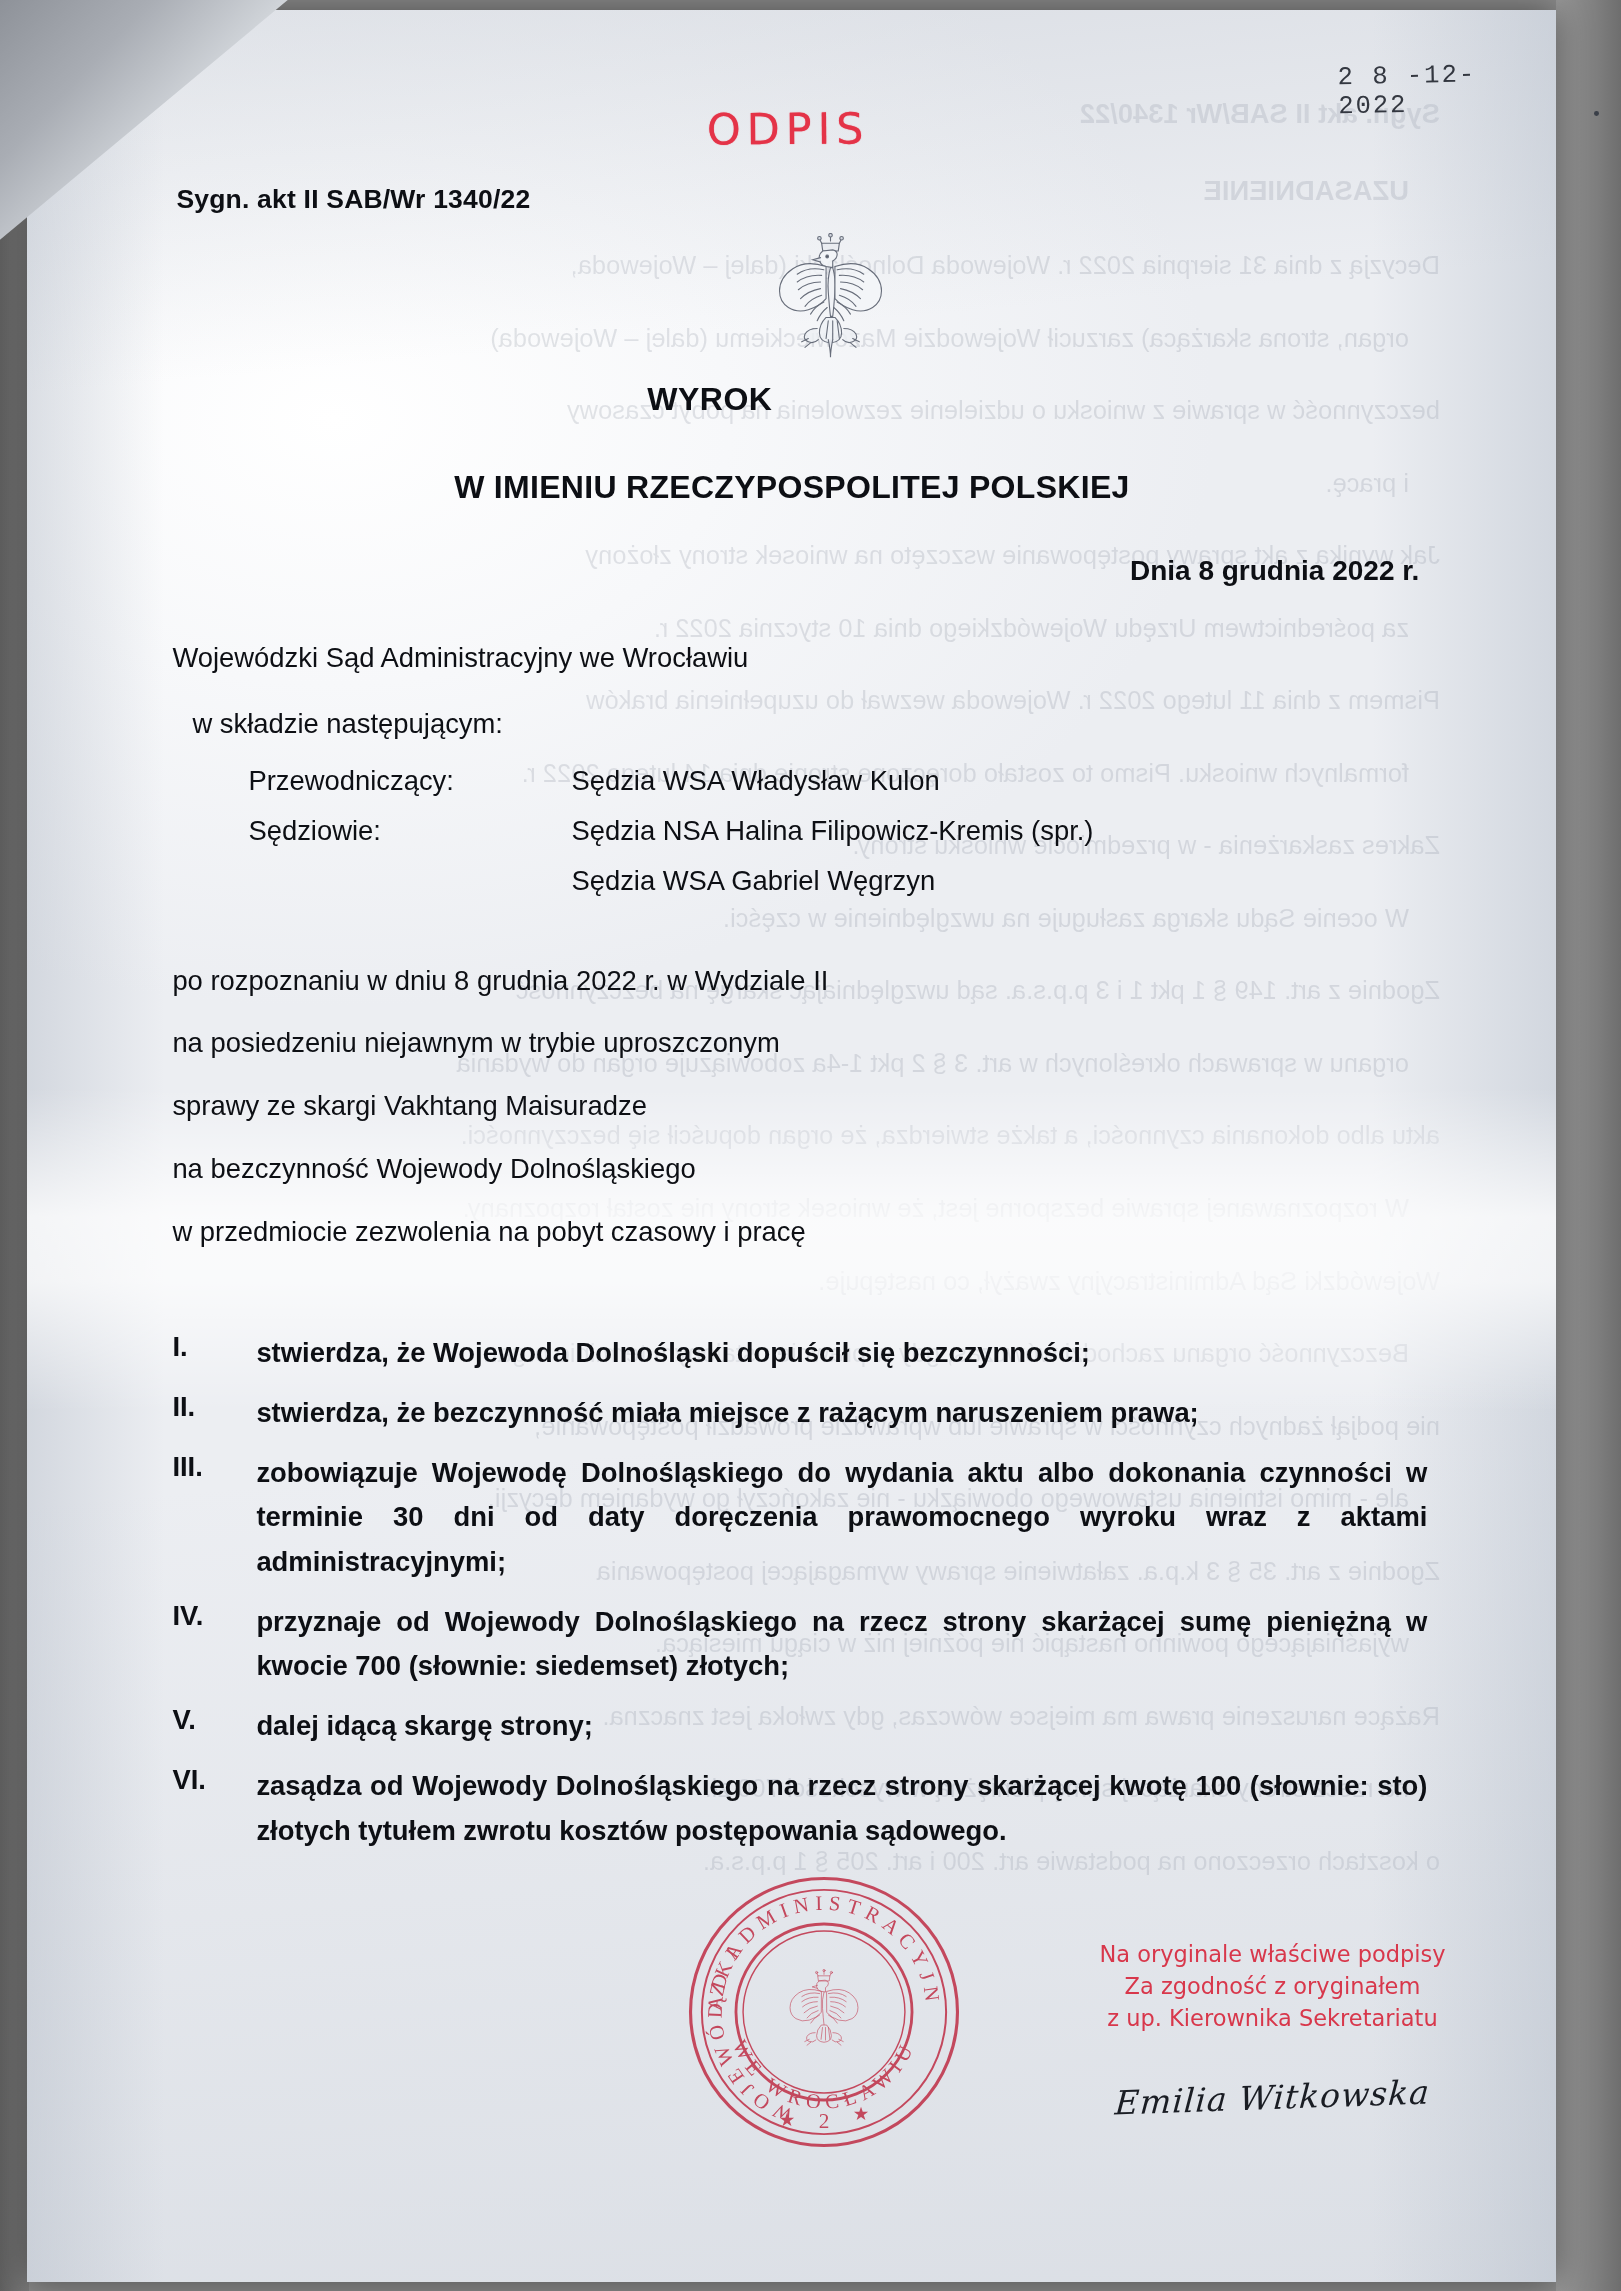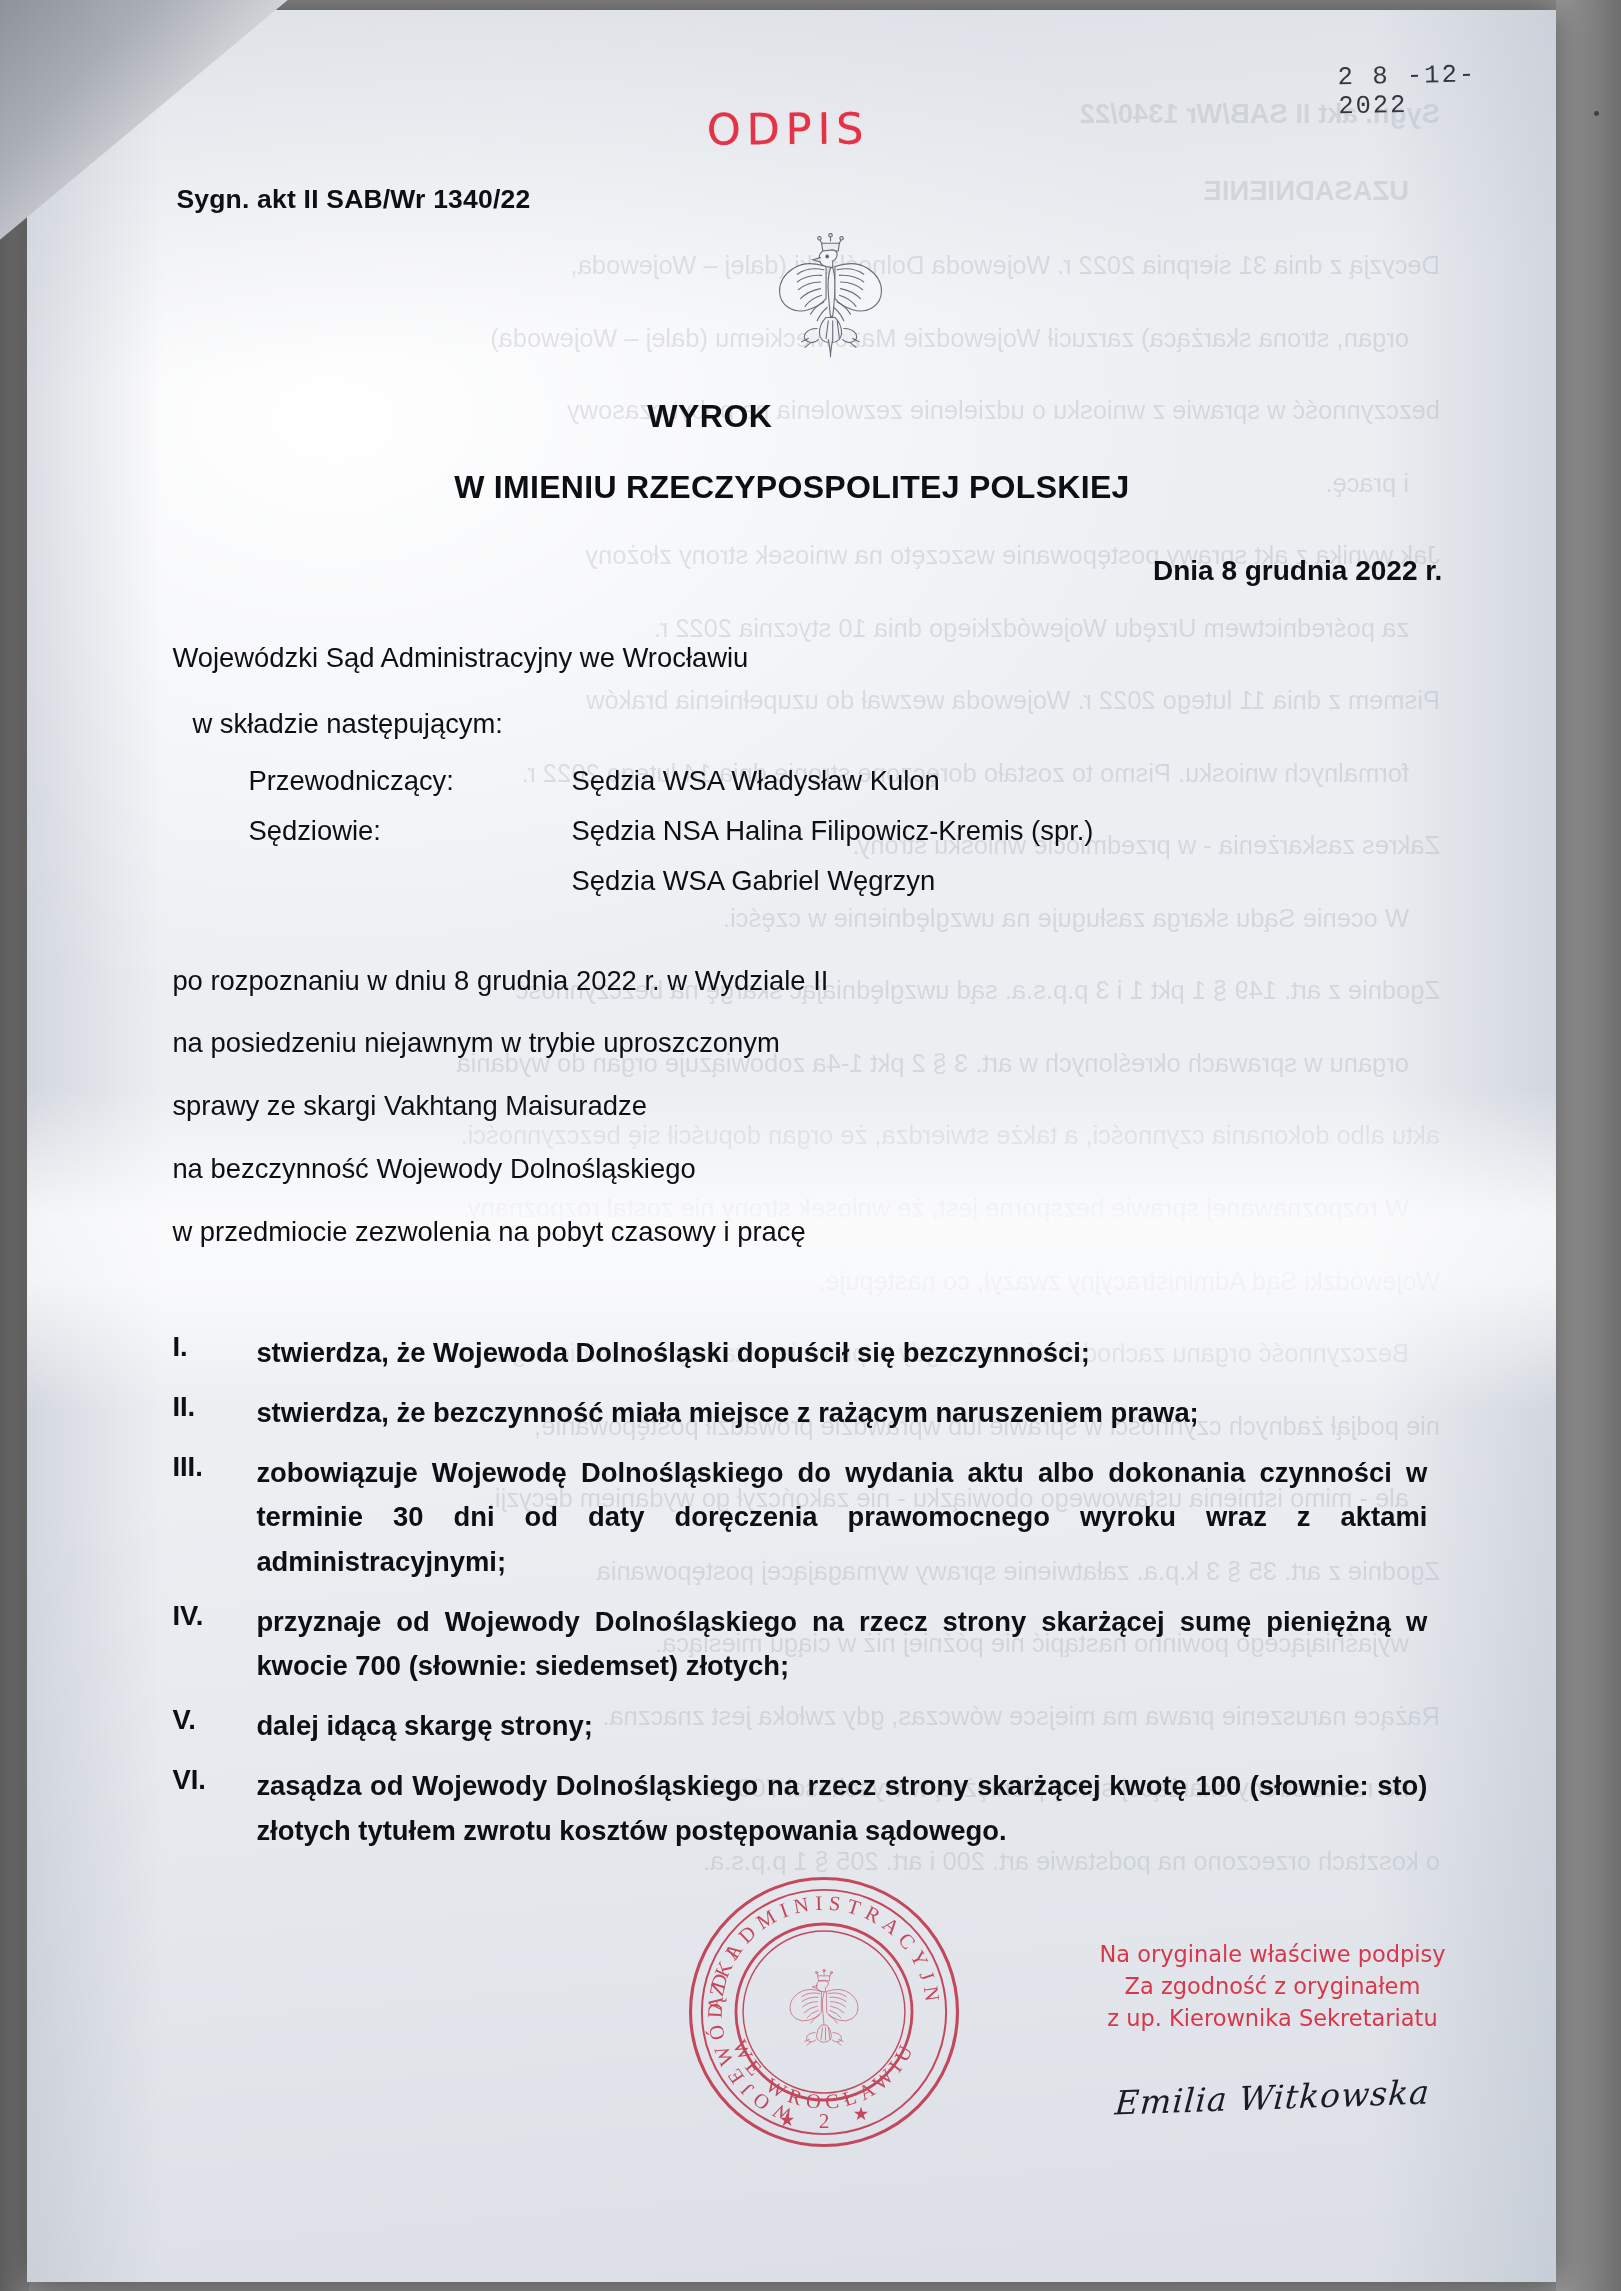--- a/index.html
+++ b/index.html
@@ -85,27 +85,27 @@
     font-size:43px;font-weight:400;letter-spacing:5.9px;
     color:#e4243a;
     font-family:"DejaVu Sans",sans-serif;
     text-shadow:0 0 1px rgba(228,36,58,.8);
     transform:rotate(-.4deg);
     opacity:.92;
   }
 
   .eagle-top{position:absolute;left:737px;top:223px;width:133px;height:129px;opacity:.82;}
 
-  .title1{position:absolute;left:0;top:388px;width:1365px;text-align:center;
+  .title1{position:absolute;left:0;top:371px;width:1365px;text-align:center;
     font-size:32px;font-weight:bold;letter-spacing:0.5px;}
   .title2{position:absolute;left:0;top:459px;width:1529px;text-align:center;
     font-size:32px;font-weight:bold;letter-spacing:0.3px;}
 
   .dateline{position:absolute;left:0;top:545px;width:1392px;text-align:right;
-    font-size:28px;font-weight:bold;padding-left:23px;}
+    font-size:28px;font-weight:bold;}
 
   .courtname{position:absolute;left:145px;top:632px;font-size:27.4px;}
   .composition{position:absolute;left:145px;top:698px;font-size:27.4px;margin-left:20px;}
 
   .panel{position:absolute;left:221px;top:755px;width:1176px;font-size:27.4px;}
   .panel .row{position:relative;height:50px;}
   .panel .role{position:absolute;left:0;top:0;}
   .panel .judge{position:absolute;left:323px;top:0;}
 
   .para{position:absolute;left:145px;font-size:27.4px;}

